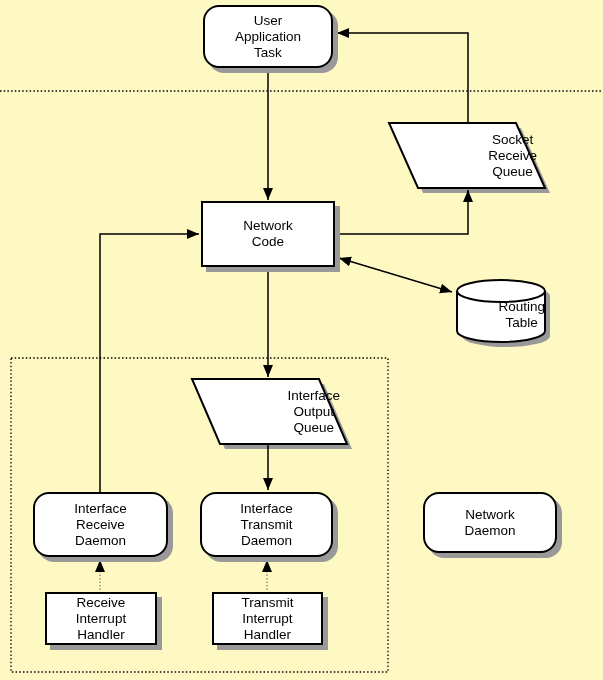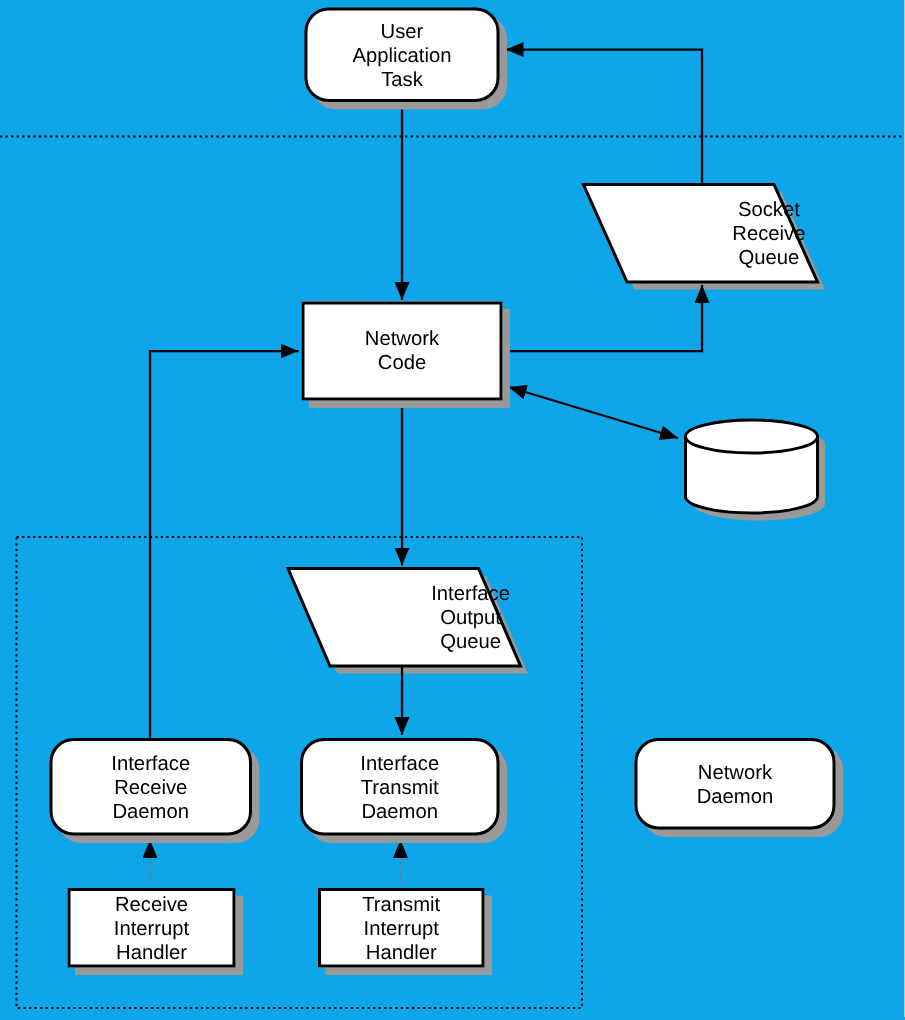--- a/index.html
+++ b/index.html
@@ -1,19 +1,19 @@
 <!DOCTYPE html>
 <html><head>
 <meta charset="utf-8">
 <style>
   html,body { margin:0; padding:0; background:#ffffff; }
   #canvas {
     position:relative;
     width:603px; height:680px;
-    background:#0ea5e9;
+    background:#fef9c3;
     font-family:"Liberation Sans", sans-serif;
     overflow:hidden;
   }
   #wires { position:absolute; left:0; top:0; width:603px; height:680px; }
   .node {
     position:absolute;
     box-sizing:border-box;
     background:#ffffff;
     border:2px solid #000000;
     box-shadow:5px 5px 0 #999999;
@@ -116,14 +116,18 @@
 Receive
 Queue</span>
   </div>
 
   <div class="shape-label" style="left:200px; top:379px; width:140px; height:65px;">
     <span>Interface
 Output
 Queue</span>
   </div>
 
+  <div class="shape-label" style="left:457px; top:293px; width:88px; height:44px;">
+    <span>Routing
+Table</span>
+  </div>
 
 </div>
 
 </body></html>

